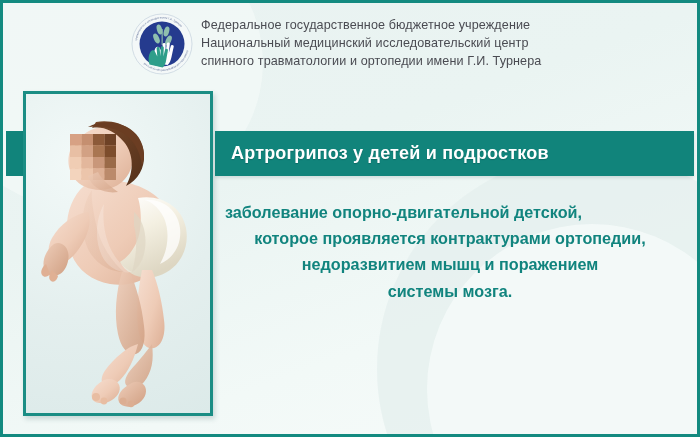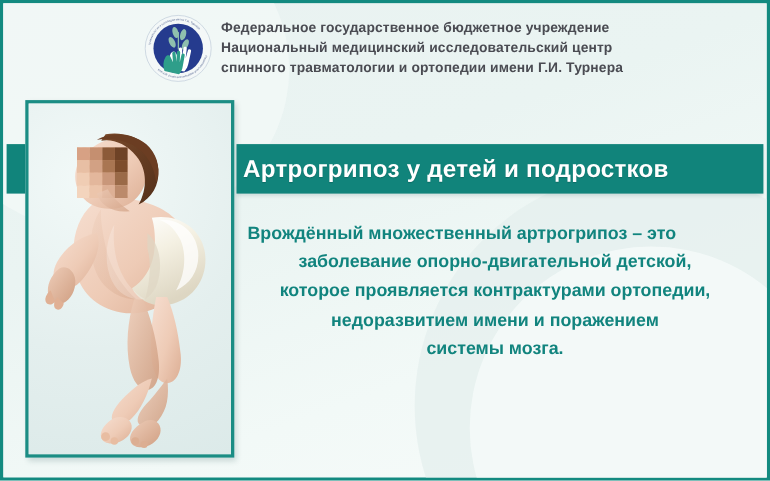--- a/index.html
+++ b/index.html
@@ -82,21 +82,20 @@
 
   .org-lines {
     margin-left: 70px;
     line-height: 1.42;
   }
   .org-line {
     font-size: 12.6px;
     color: #4a4b52;
     white-space: nowrap;
     letter-spacing: .1px;
-    font-weight: bold;
   }
 
   
   .photo-card {
     position: absolute;
     left: 20px;
     top: 88px;
     width: 190px;
     height: 325px;
     box-sizing: border-box;
@@ -129,24 +128,24 @@
     right: 3px;
     top: 128px;
     height: 45px;
     background: #11847b;
     display: flex;
     align-items: center;
     box-shadow: 0 2px 3px rgba(20,70,70,.13);
   }
   .title-text {
     color: #ffffff;
-    font-size: 22px;
+    font-size: 18px;
     font-weight: bold;
     letter-spacing: .2px;
-    padding-left: 6px;
+    padding-left: 16px;
     white-space: nowrap;
     text-shadow: 0 1px 1px rgba(0,0,0,.18);
   }
 
   
   .body-copy {
     position: absolute;
     left: 212px;
     right: 12px;
     top: 196px;
@@ -329,20 +328,19 @@
                  C94 172 84 158 80 142 C77 130 77 118 78 110 Z" fill="#ffffff" opacity=".22"></path>
       </svg>
     </div>
   </div>
 
   <div class="title-banner">
     <div class="title-text">Артрогрипоз у детей и подростков</div>
   </div>
 
   <div class="body-copy">
-    <span class="ln">Врождённый множественный артрогрипоз – это</span>
     <span class="ln">заболевание опорно-двигательной детской,</span>
     <span class="ln">которое проявляется контрактурами ортопедии,</span>
-    <span class="ln">недоразвитием имени и поражением</span>
+    <span class="ln">недоразвитием мышц и поражением</span>
     <span class="ln">системы мозга.</span>
   </div>
 
 </div>
 
 </body></html>

